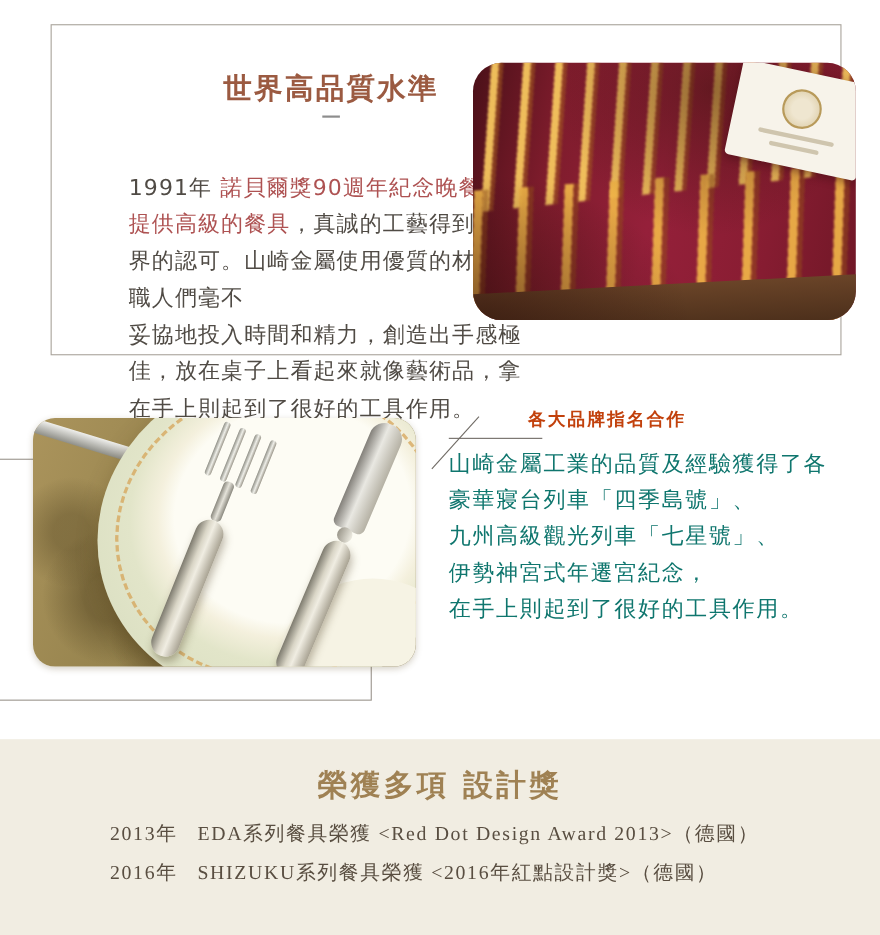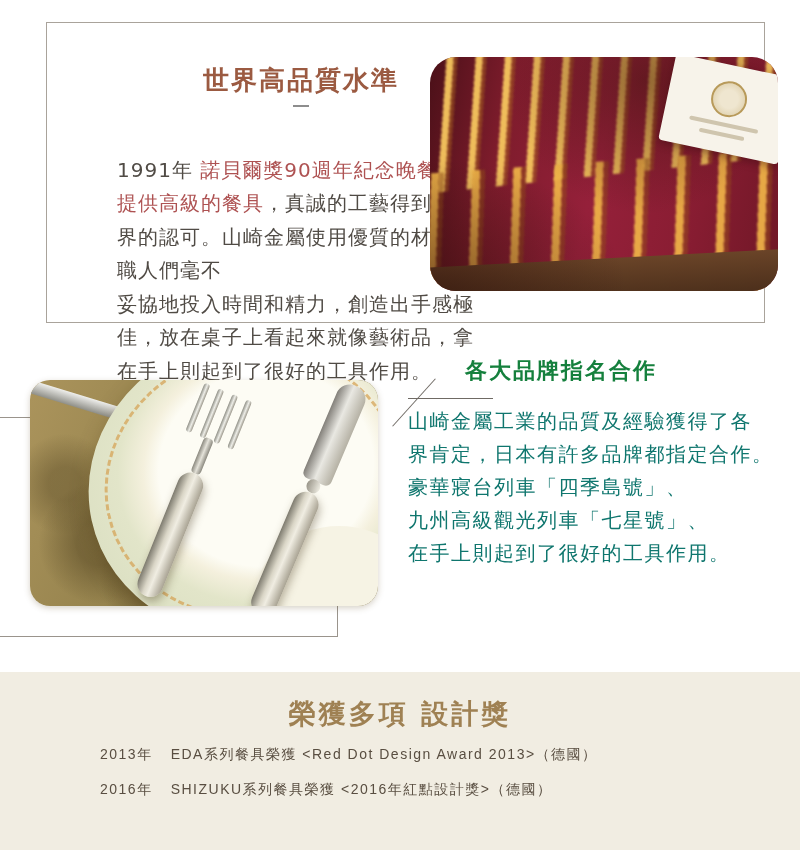--- a/index.html
+++ b/index.html
@@ -110,22 +110,22 @@
         background:linear-gradient(90deg,#7d7a6e,#d9d5c6 35%,#f0ede2 55%,#a8a292);
         box-shadow:3px 4px 8px rgba(70,55,25,.35);}
   .knife{position:absolute;left:296px;top:6px;width:60px;height:236px;
         transform:rotate(23deg);transform-origin:50% 0;}
   .knife .blade{width:30px;height:104px;margin:0 auto;border-radius:14px 14px 6px 6px;
         background:linear-gradient(90deg,#83807a,#e9e8e2 45%,#b5b1a4);}
   .knife .collar{width:14px;height:14px;margin:-2px auto 0;border-radius:50%;
         background:linear-gradient(90deg,#9a968a,#eeece2);}
   
   .partners-title{
-    position:absolute;left:465px;top:356px;margin:0;
-    font-size:22px;font-weight:bold;color:#15803d;letter-spacing:2px;
+    position:absolute;left:465px;top:356px;margin:15px;
+    font-size:16px;font-weight:bold;color:#c2410c;letter-spacing:2px;
   }
   .partners-deco-h{position:absolute;left:408px;top:398px;width:85px;height:1px;background:#6f6a64;}
   .partners-deco-d{
     position:absolute;left:382px;top:402px;width:64px;height:1px;background:#6f6a64;
     transform:rotate(-48deg);
   }
   .partners-text{
     position:absolute;left:408px;top:405px;width:385px;
     font-size:20px;line-height:33px;letter-spacing:1.5px;color:#0f766e;
   }
@@ -133,22 +133,22 @@
   
   .awards{
     position:absolute;left:0;top:672px;width:800px;height:178px;background:#f1ede2;
   }
   .awards-title{
     position:absolute;left:0;top:24px;width:800px;text-align:center;margin:0;
     font-size:27px;font-weight:bold;color:#9f8153;letter-spacing:3px;
   }
   .award-row{
     position:absolute;left:100px;white-space:nowrap;
-    font-family:Liberation Sans, sans-serif;
-    font-size:14px;color:#594e41;letter-spacing:1.5px;
+    font-family:Liberation Serif, serif;
+    font-size:18px;color:#594e41;letter-spacing:1.5px;
   }
   .award-row .year{margin-right:18px;}
   .award-row-0{top:74px;}
   .award-row-1{top:109px;text-align:right;}
 </style>
 </head>
 <body>
 
 <div class="page">
 
@@ -202,23 +202,23 @@
       <div class="collar"></div>
       <div class="handle"></div>
     </div>
   </div>
 
   <h2 class="partners-title">各大品牌指名合作</h2>
   <div class="partners-deco-h"></div>
   <div class="partners-deco-d"></div>
   <div class="partners-text">
     <div>山崎金屬工業的品質及經驗獲得了各</div>
-    <div>界肯定，日本有許多品牌都指定合作。</div>
     <div>豪華寢台列車「四季島號」、</div>
     <div>九州高級觀光列車「七星號」、</div>
+    <div>伊勢神宮式年遷宮紀念，</div>
     <div>在手上則起到了很好的工具作用。</div>
   </div>
 
   <section class="awards">
     <h2 class="awards-title">榮獲多項 設計獎</h2>
     <div class="award-row award-row-0">
       <span class="year">2013年</span><span>EDA系列餐具榮獲 &lt;Red Dot Design Award 2013&gt;（德國）</span>
     </div>
     <div class="award-row award-row-1">
       <span class="year">2016年</span><span>SHIZUKU系列餐具榮獲 &lt;2016年紅點設計獎&gt;（德國）</span>

